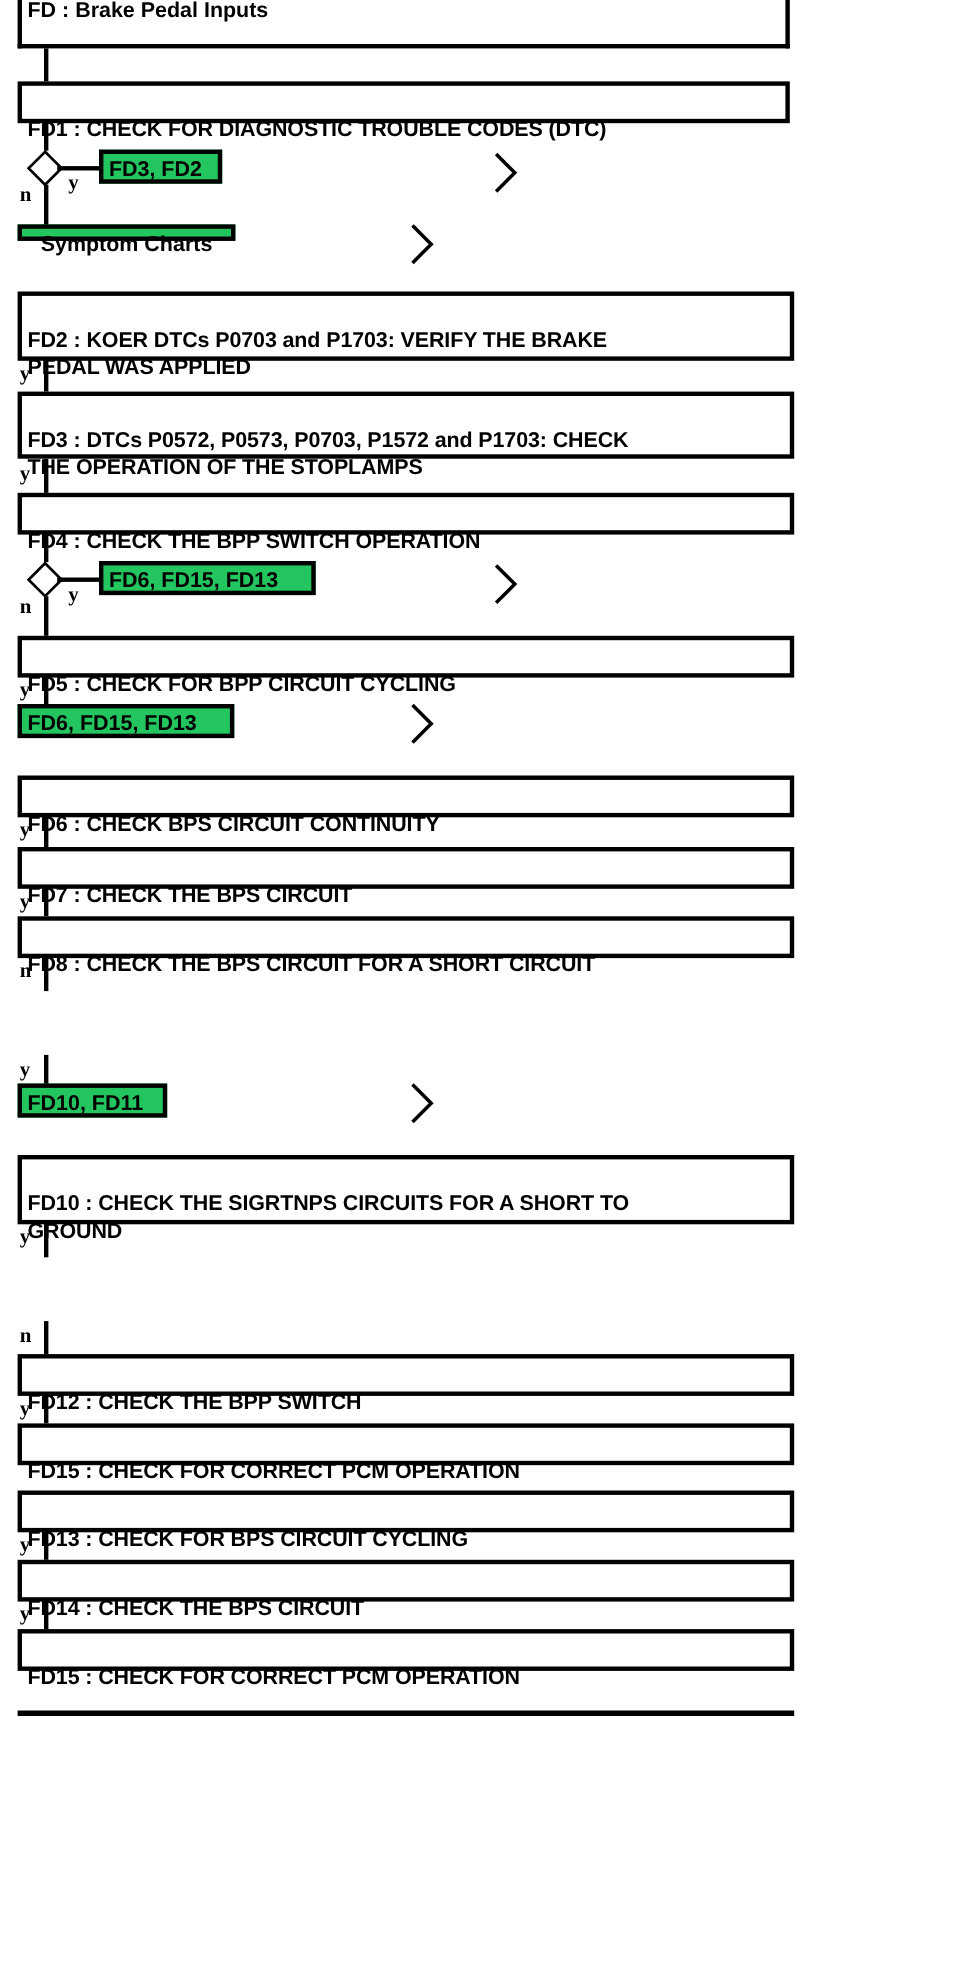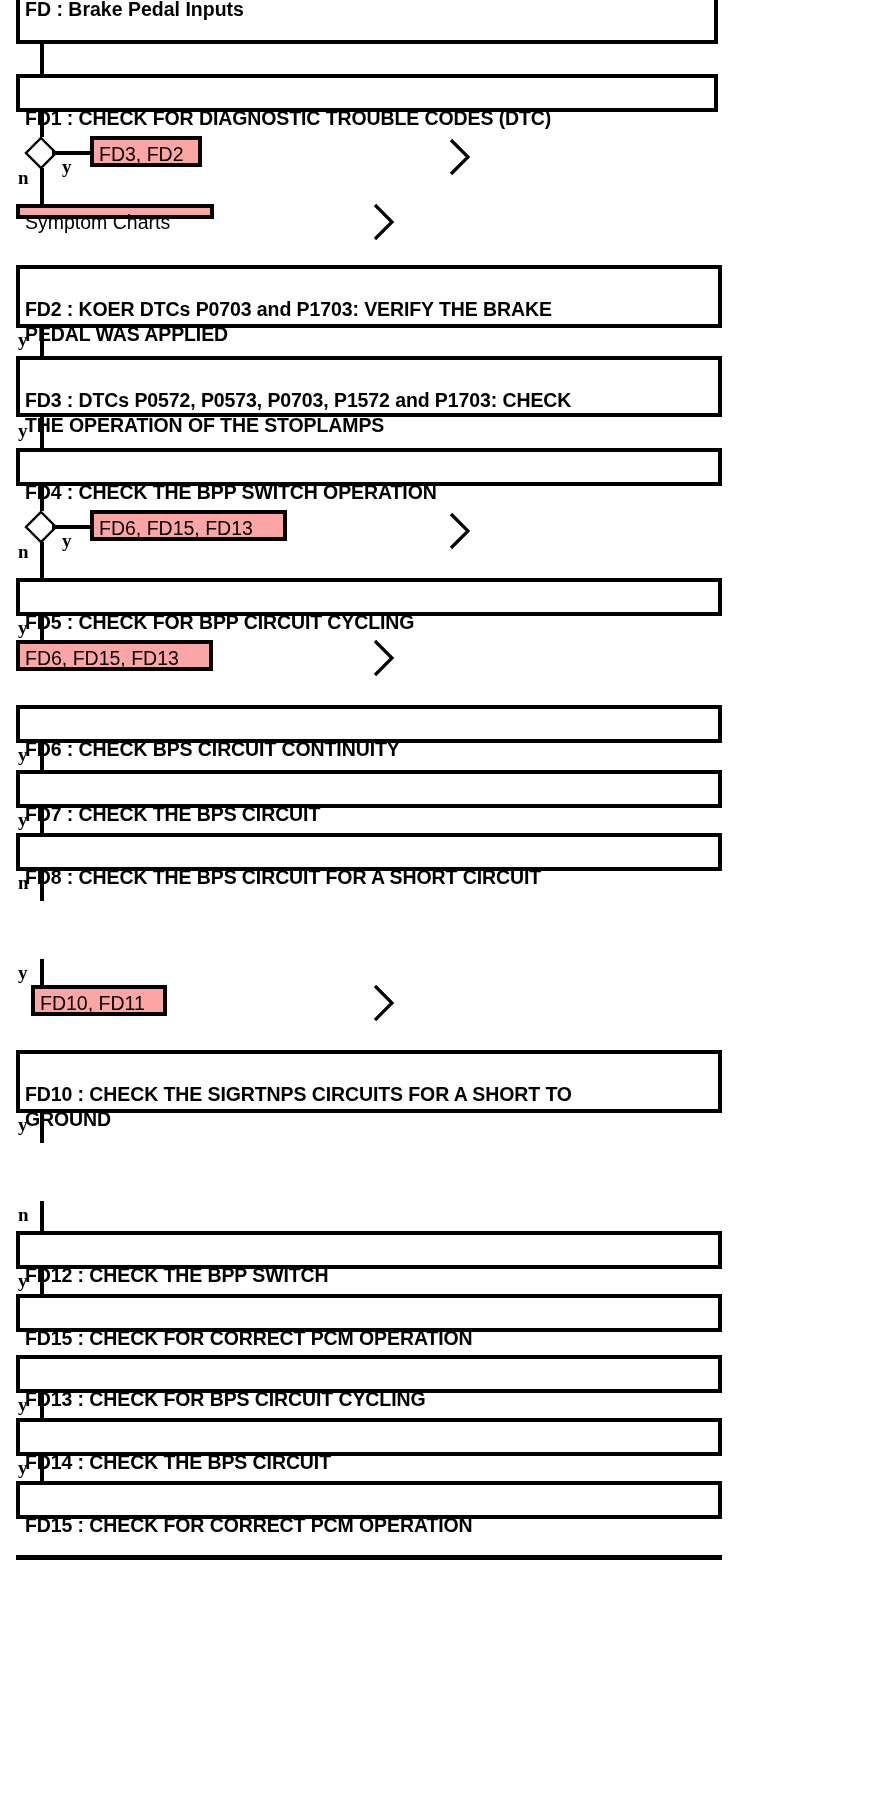--- a/index.html
+++ b/index.html
@@ -44,23 +44,23 @@
     font-size:19.5px;
     line-height:25px;
     padding:3px 0 3px 5px;
   }
 
   
   .ref-tag{
     position:absolute;
     box-sizing:border-box;
     border:4px solid #000;
-    background:#fca5a5;
-    color:#000;
-    font-weight:normal;
+    background:#22c55e;
+    color:#000;
+    font-weight:bold;
     font-size:19.5px;
     line-height:24px;
     padding:2px 5px 2px 5px;
     white-space:nowrap;
   }
 
   
   .vline{
     position:absolute;
     background:#000;
@@ -136,21 +136,21 @@
   </div>
 
   <div class="chev" style="left:445px; top:137px;">
     <svg width="30" height="40" viewBox="0 0 30 40">
       <polyline points="6,3 23,20 6,37" fill="none" stroke="#000000" stroke-width="3.2"></polyline>
     </svg>
   </div>
 
   <div class="vline" style="left:40px; top:168px; height:38px;"></div>
 
-  <div class="ref-tag" style="left:16px; top:204px; width:198px; height:15px;">
+  <div class="ref-tag" style="left:16px; top:204px; width:198px; height:15px;text-align:center;">
     <span>Symptom Charts</span>
   </div>
 
   <div class="chev" style="left:369px; top:202px;">
     <svg width="30" height="40" viewBox="0 0 30 40">
       <polyline points="6,3 23,20 6,37" fill="none" stroke="#000000" stroke-width="3.2"></polyline>
     </svg>
   </div>
 
   <div class="step" style="left:16px; top:265px; width:706px; height:63px;">
@@ -225,21 +225,21 @@
 
   <div class="step" style="left:16px; top:833px; width:706px; height:38px;">
     <span>FD8 : CHECK THE BPS CIRCUIT FOR A SHORT CIRCUIT</span>
   </div>
   <div class="vline" style="left:40px; top:869px; height:32px;"></div>
   <div class="branch" style="left:18px; top:873px;">n</div>
 
   <div class="vline" style="left:40px; top:959px; height:28px;"></div>
   <div class="branch" style="left:18px; top:963px;">y</div>
 
-  <div class="ref-tag" style="left:16px; top:985px; width:136px; height:31px;margin-left:15px;">
+  <div class="ref-tag" style="left:16px; top:985px; width:136px; height:31px;">
     <span>FD10, FD11</span>
   </div>
 
   <div class="chev" style="left:369px; top:983px;">
     <svg width="30" height="40" viewBox="0 0 30 40">
       <polyline points="6,3 23,20 6,37" fill="none" stroke="#000000" stroke-width="3.2"></polyline>
     </svg>
   </div>
 
   <div class="step" style="left:16px; top:1050px; width:706px; height:63px;">

